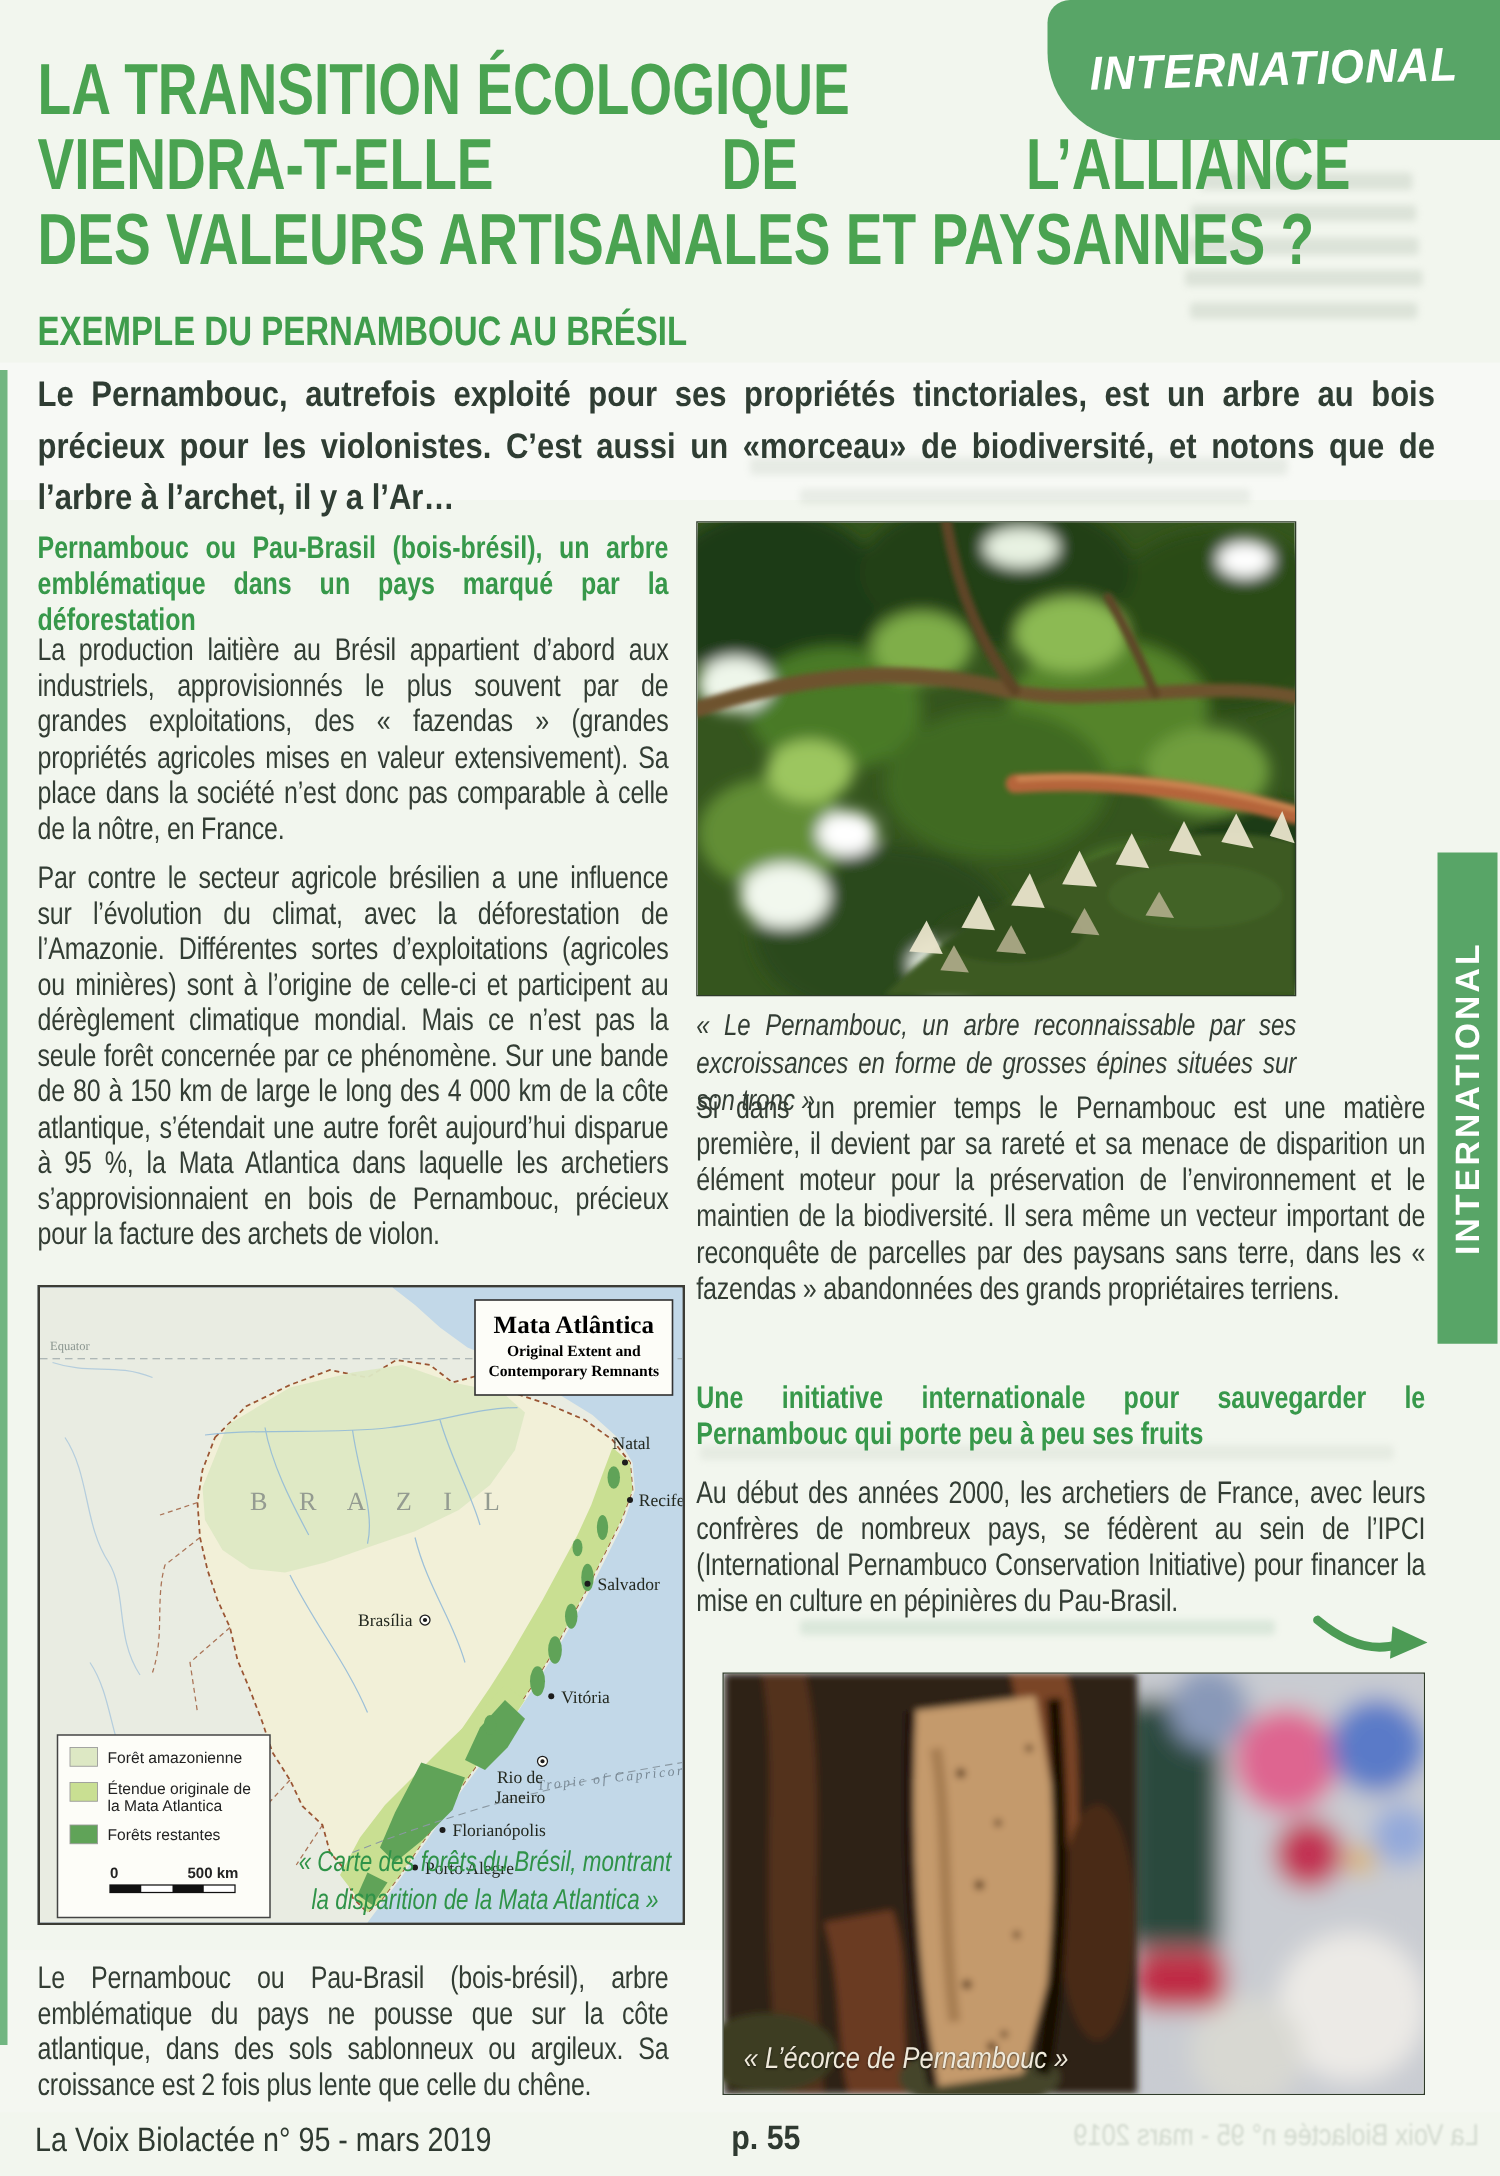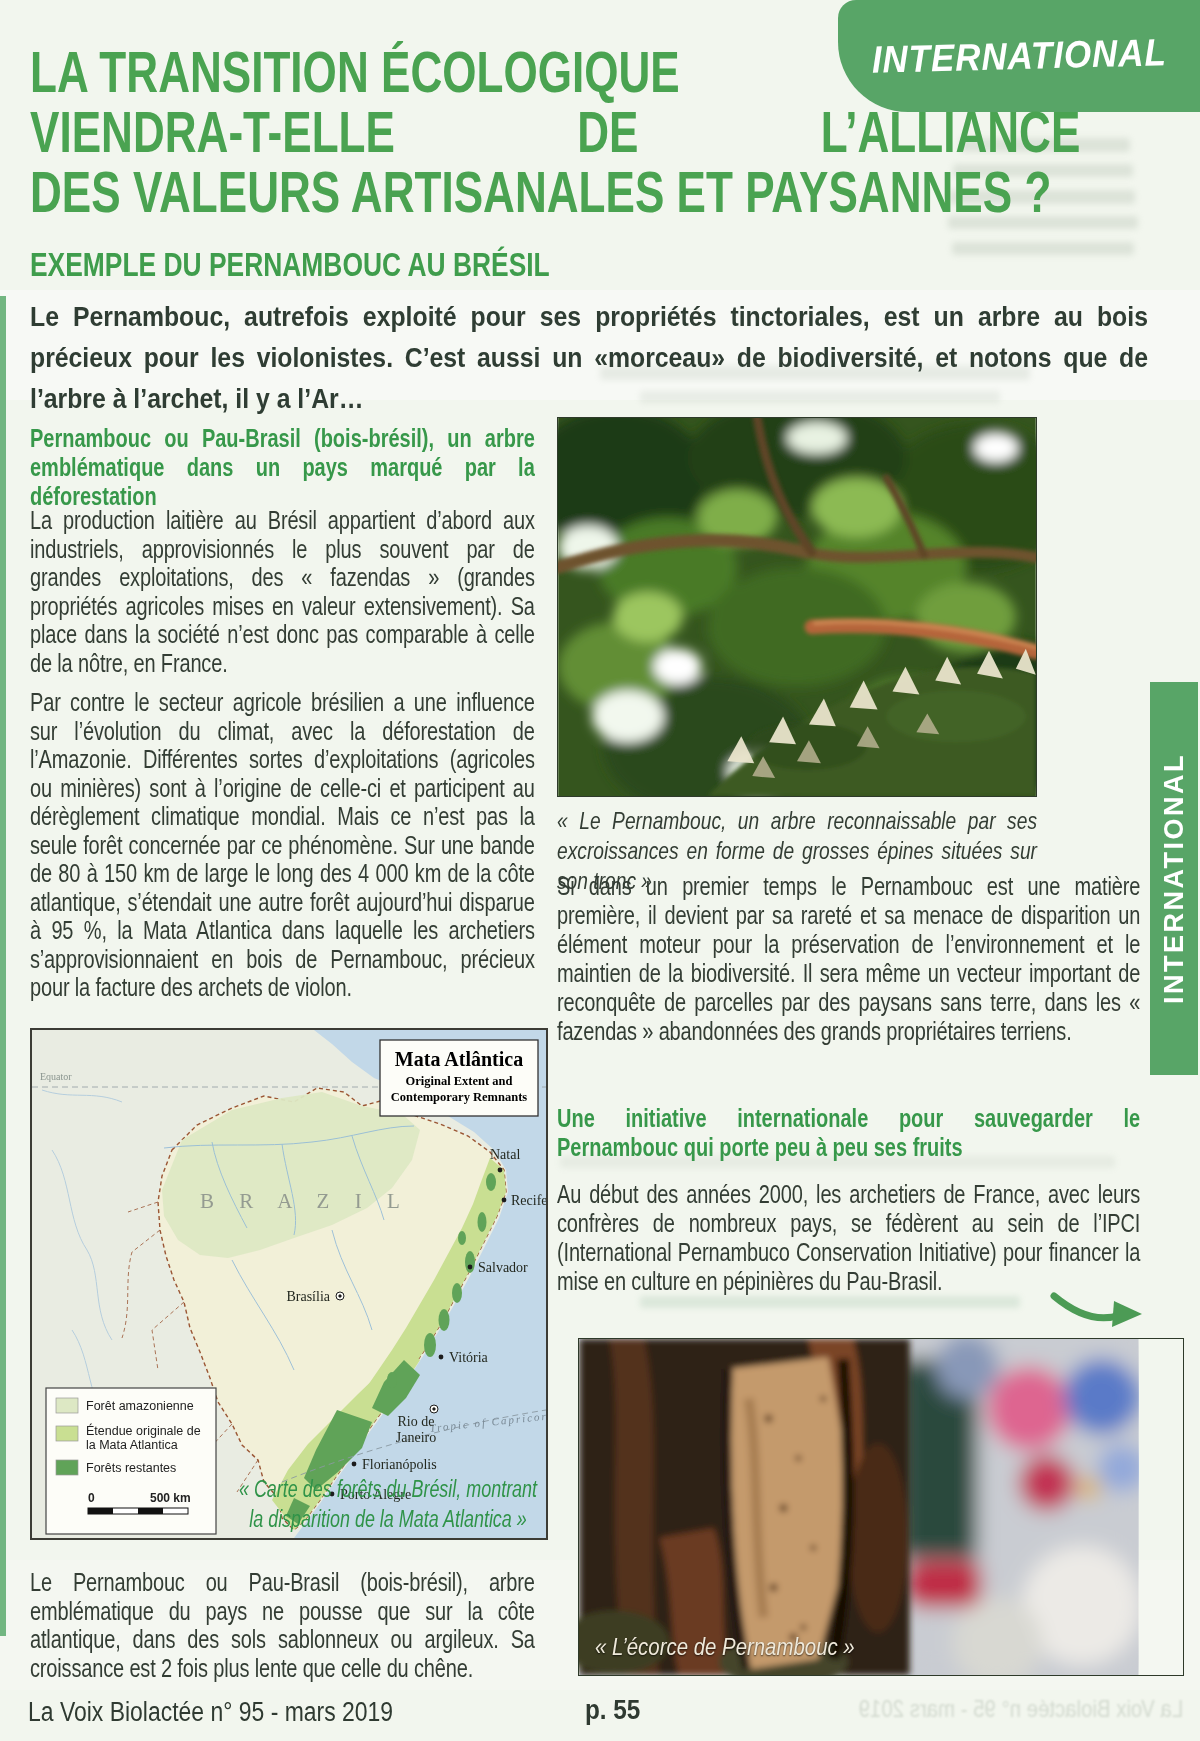--- a/index.html
+++ b/index.html
@@ -287,21 +287,21 @@
 <div class="abs ghead colR sq" style="left:557px;top:1104px;">Une initiative internationale pour sauvegarder le Pernambouc qui porte peu à peu ses fruits</div>
 <div class="abs bodyTxt bodyR colR sq" style="left:557px;top:1180px;">Au début des années 2000, les archetiers de France, avec leurs confrères de nombreux pays, se fédèrent au sein de l’IPCI (International Pernambuco Conservation Initiative) pour financer la mise en culture en pépinières du Pau-Brasil.</div>
 
 <div class="abs" style="left:1050px;top:1288px;">
   <svg width="92" height="44" viewBox="0 0 92 44">
     <path d="M4,8 C28,28 50,34 70,27" stroke="#4c9b55" stroke-width="7" fill="none" stroke-linecap="round"></path>
     <polygon points="64,13 92,26 62,39" fill="#4c9b55"></polygon>
   </svg>
 </div>
 
-<div class="photoFrame" style="left:578px;top:1338px;width:606px;height:338px;">
+<div class="photoFrame" style="left:578px;top:1338px;width:562px;height:338px;">
   <svg width="560" height="336" viewBox="0 0 562 338">
     <defs>
       <filter id="bb3" x="-20%" y="-20%" width="140%" height="140%">
           <feGaussianBlur stdDeviation="3"></feGaussianBlur>
         </filter>
       <filter id="bb10" x="-30%" y="-30%" width="160%" height="160%">
           <feGaussianBlur stdDeviation="10"></feGaussianBlur>
         </filter>
     </defs>
     <rect width="562" height="338" fill="#c9ccd2"></rect>

